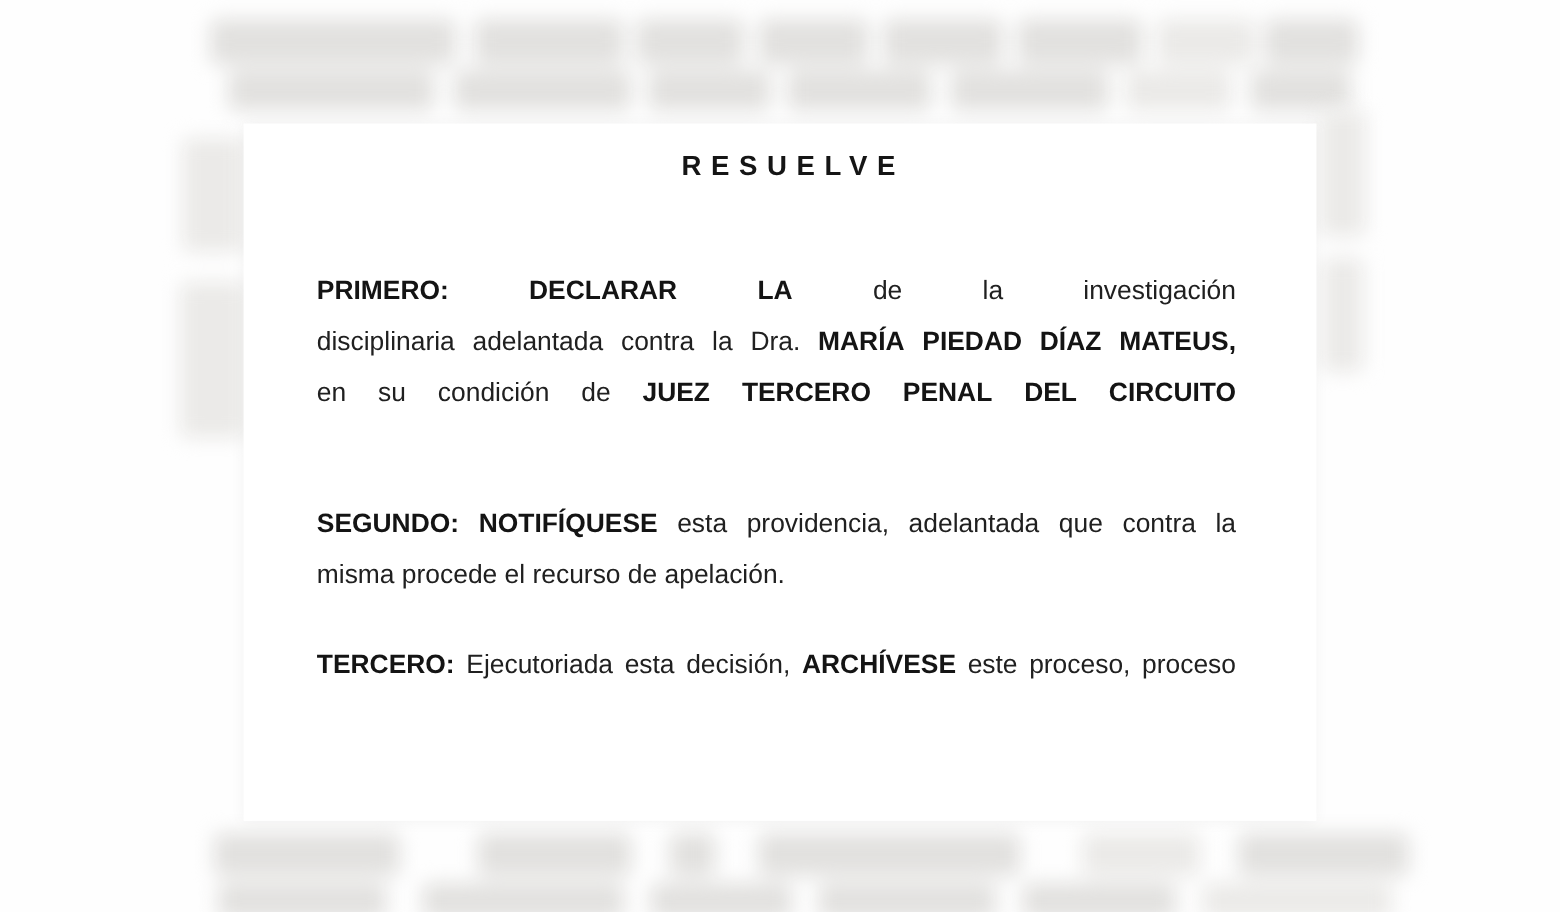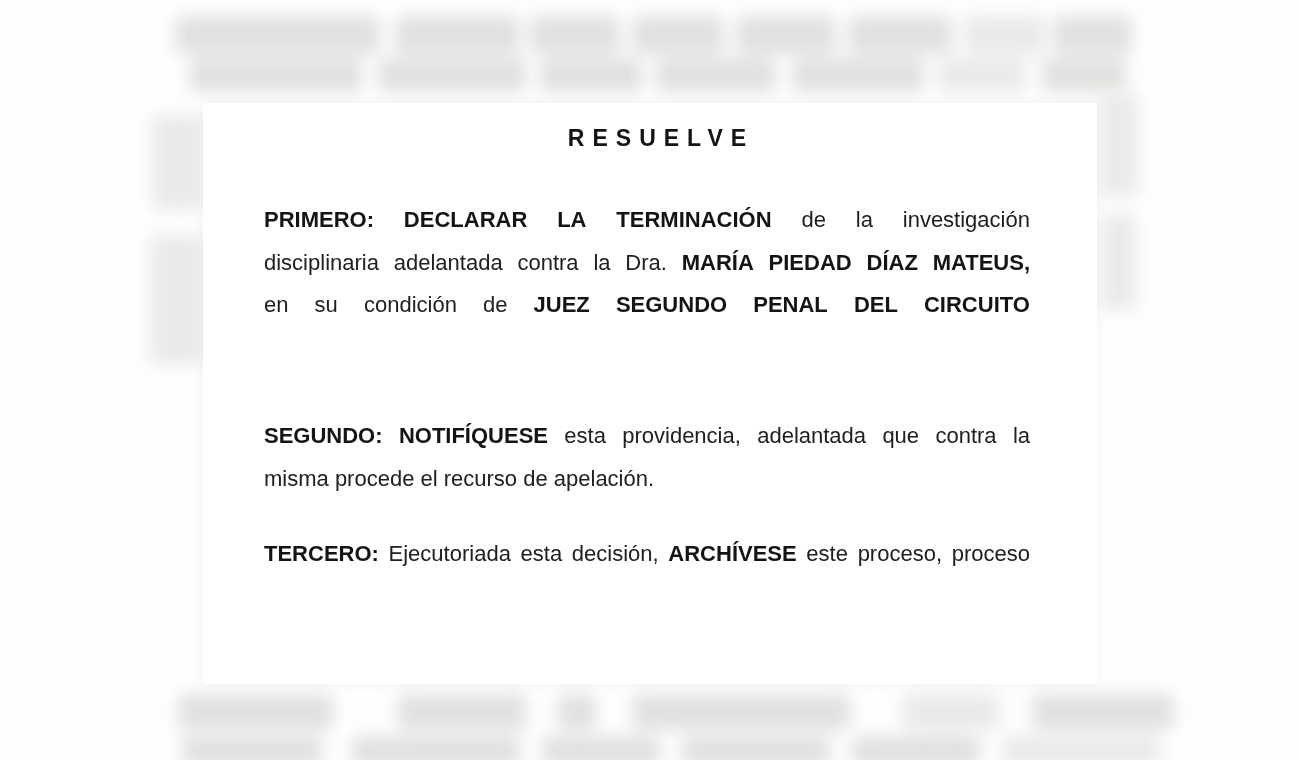--- a/index.html
+++ b/index.html
@@ -76,26 +76,25 @@
   <div class="blur-row" id="blur-sides">
       <div class="blob light" style="left: 152px; top: 115px; width: 52px; height: 95px;"></div>
       <div class="blob light" style="left: 150px; top: 235px; width: 55px; height: 130px;"></div>
       <div class="blob light" style="left: 1100px; top: 92px; width: 38px; height: 105px;"></div>
       <div class="blob light" style="left: 1102px; top: 215px; width: 34px; height: 95px;"></div>
     </div>
 
   <div id="doc-panel">
     <div id="doc-heading">RESUELVE</div>
 
-    <div class="para" style="top:96px;">
+    <div class="para" style="top:118px;">
         <div class="line">
           <span class="w b">PRIMERO:</span>
           <span class="w b">DECLARAR</span>
           <span class="w b">LA</span>
-          <span class="w b">TERMINACIÓN</span>
           <span class="w">de</span>
           <span class="w">la</span>
           <span class="w">investigación</span>
         </div>
         <div class="line">
           <span class="w">disciplinaria</span>
           <span class="w">adelantada</span>
           <span class="w">contra</span>
           <span class="w">la</span>
           <span class="w">Dra.</span>
@@ -103,21 +102,21 @@
           <span class="w b">PIEDAD</span>
           <span class="w b">DÍAZ</span>
           <span class="w b">MATEUS,</span>
         </div>
         <div class="line">
           <span class="w">en</span>
           <span class="w">su</span>
           <span class="w">condición</span>
           <span class="w">de</span>
           <span class="w b">JUEZ</span>
-          <span class="w b">SEGUNDO</span>
+          <span class="w b">TERCERO</span>
           <span class="w b">PENAL</span>
           <span class="w b">DEL</span>
           <span class="w b">CIRCUITO</span>
         </div>
       </div>
 
     <div class="para" style="top:312px;">
         <div class="line">
           <span class="w b">SEGUNDO:</span>
           <span class="w b">NOTIFÍQUESE</span>

